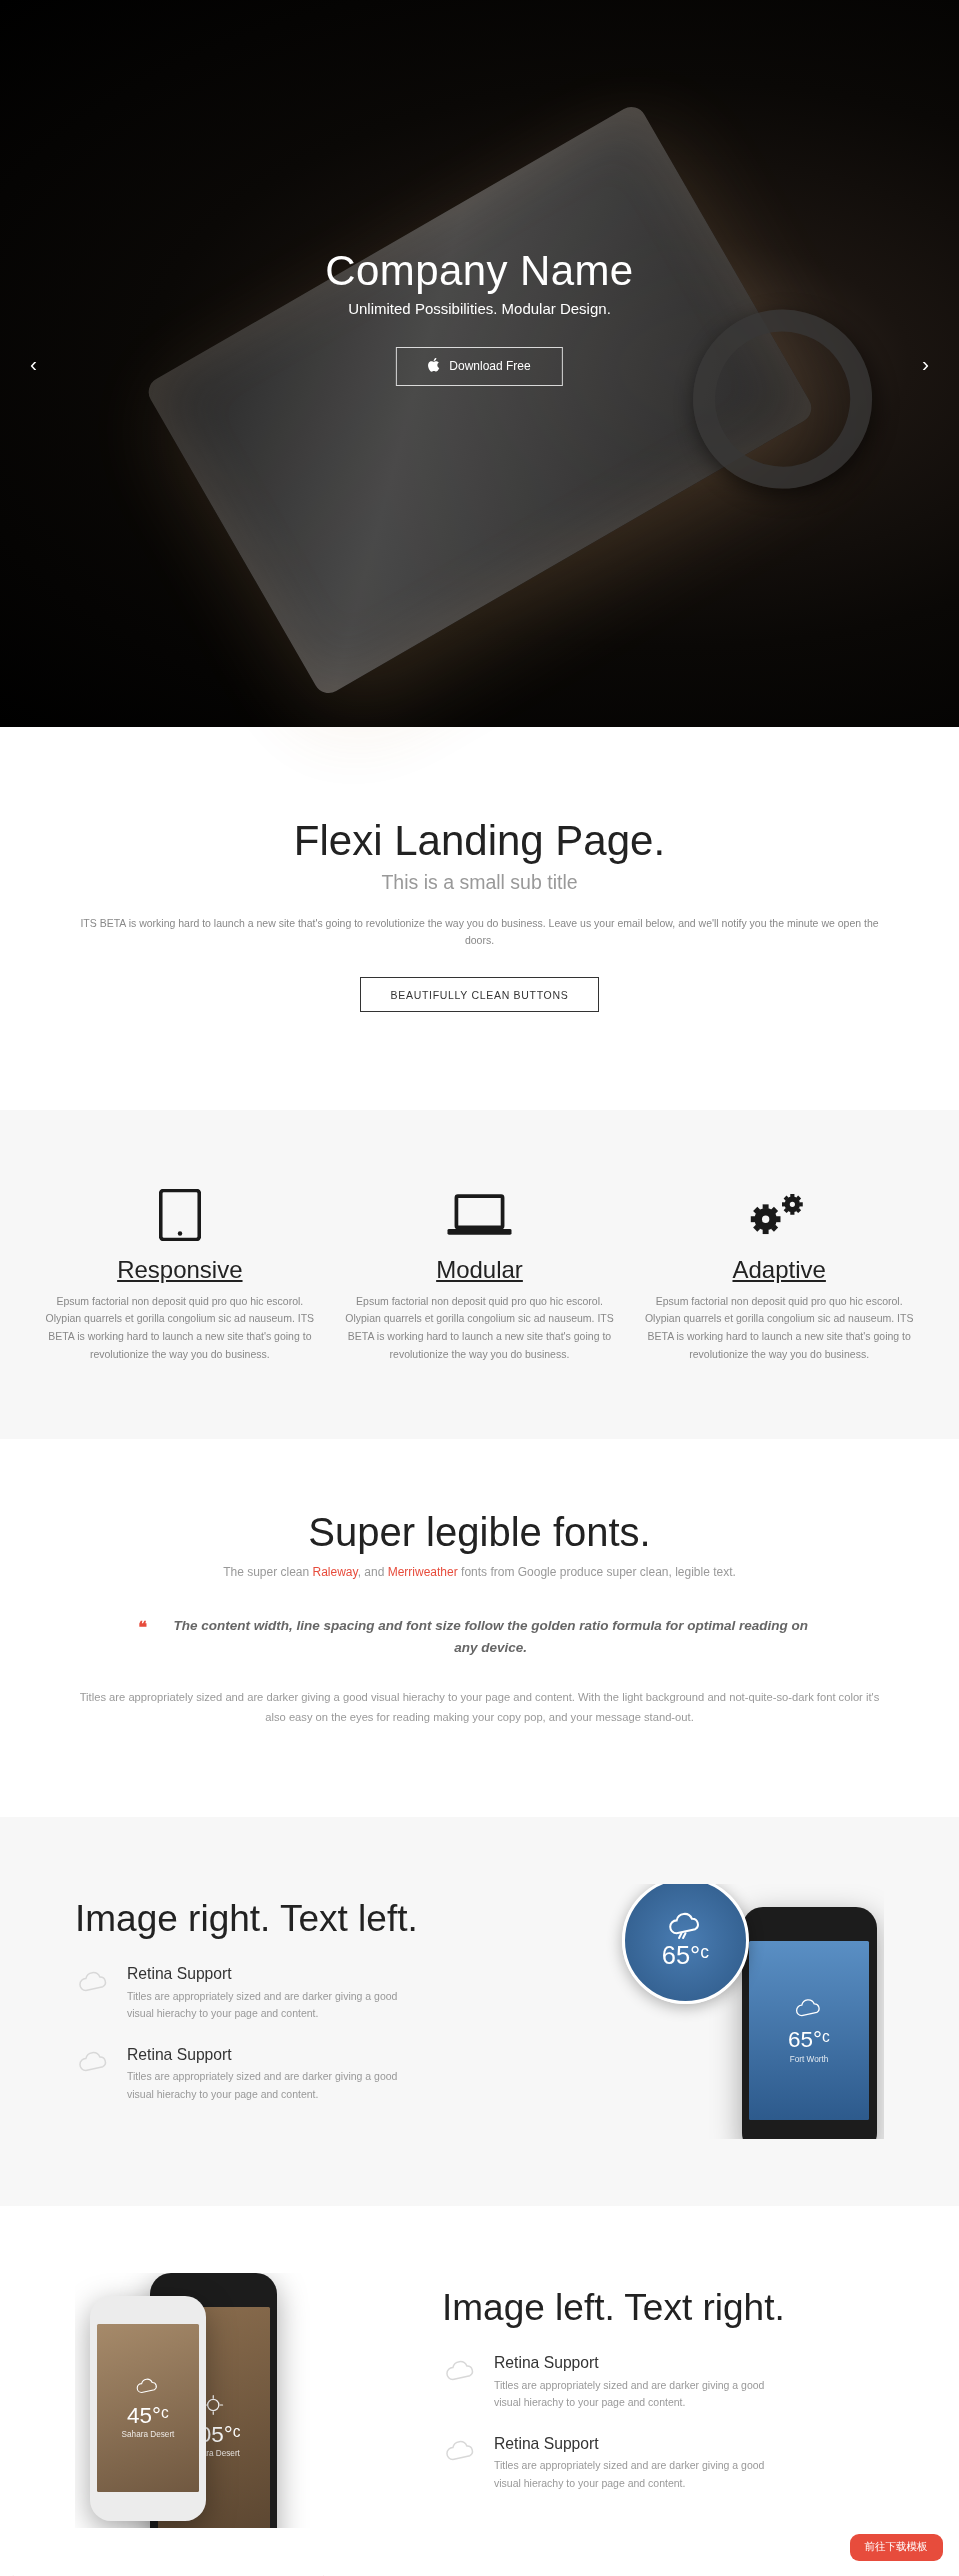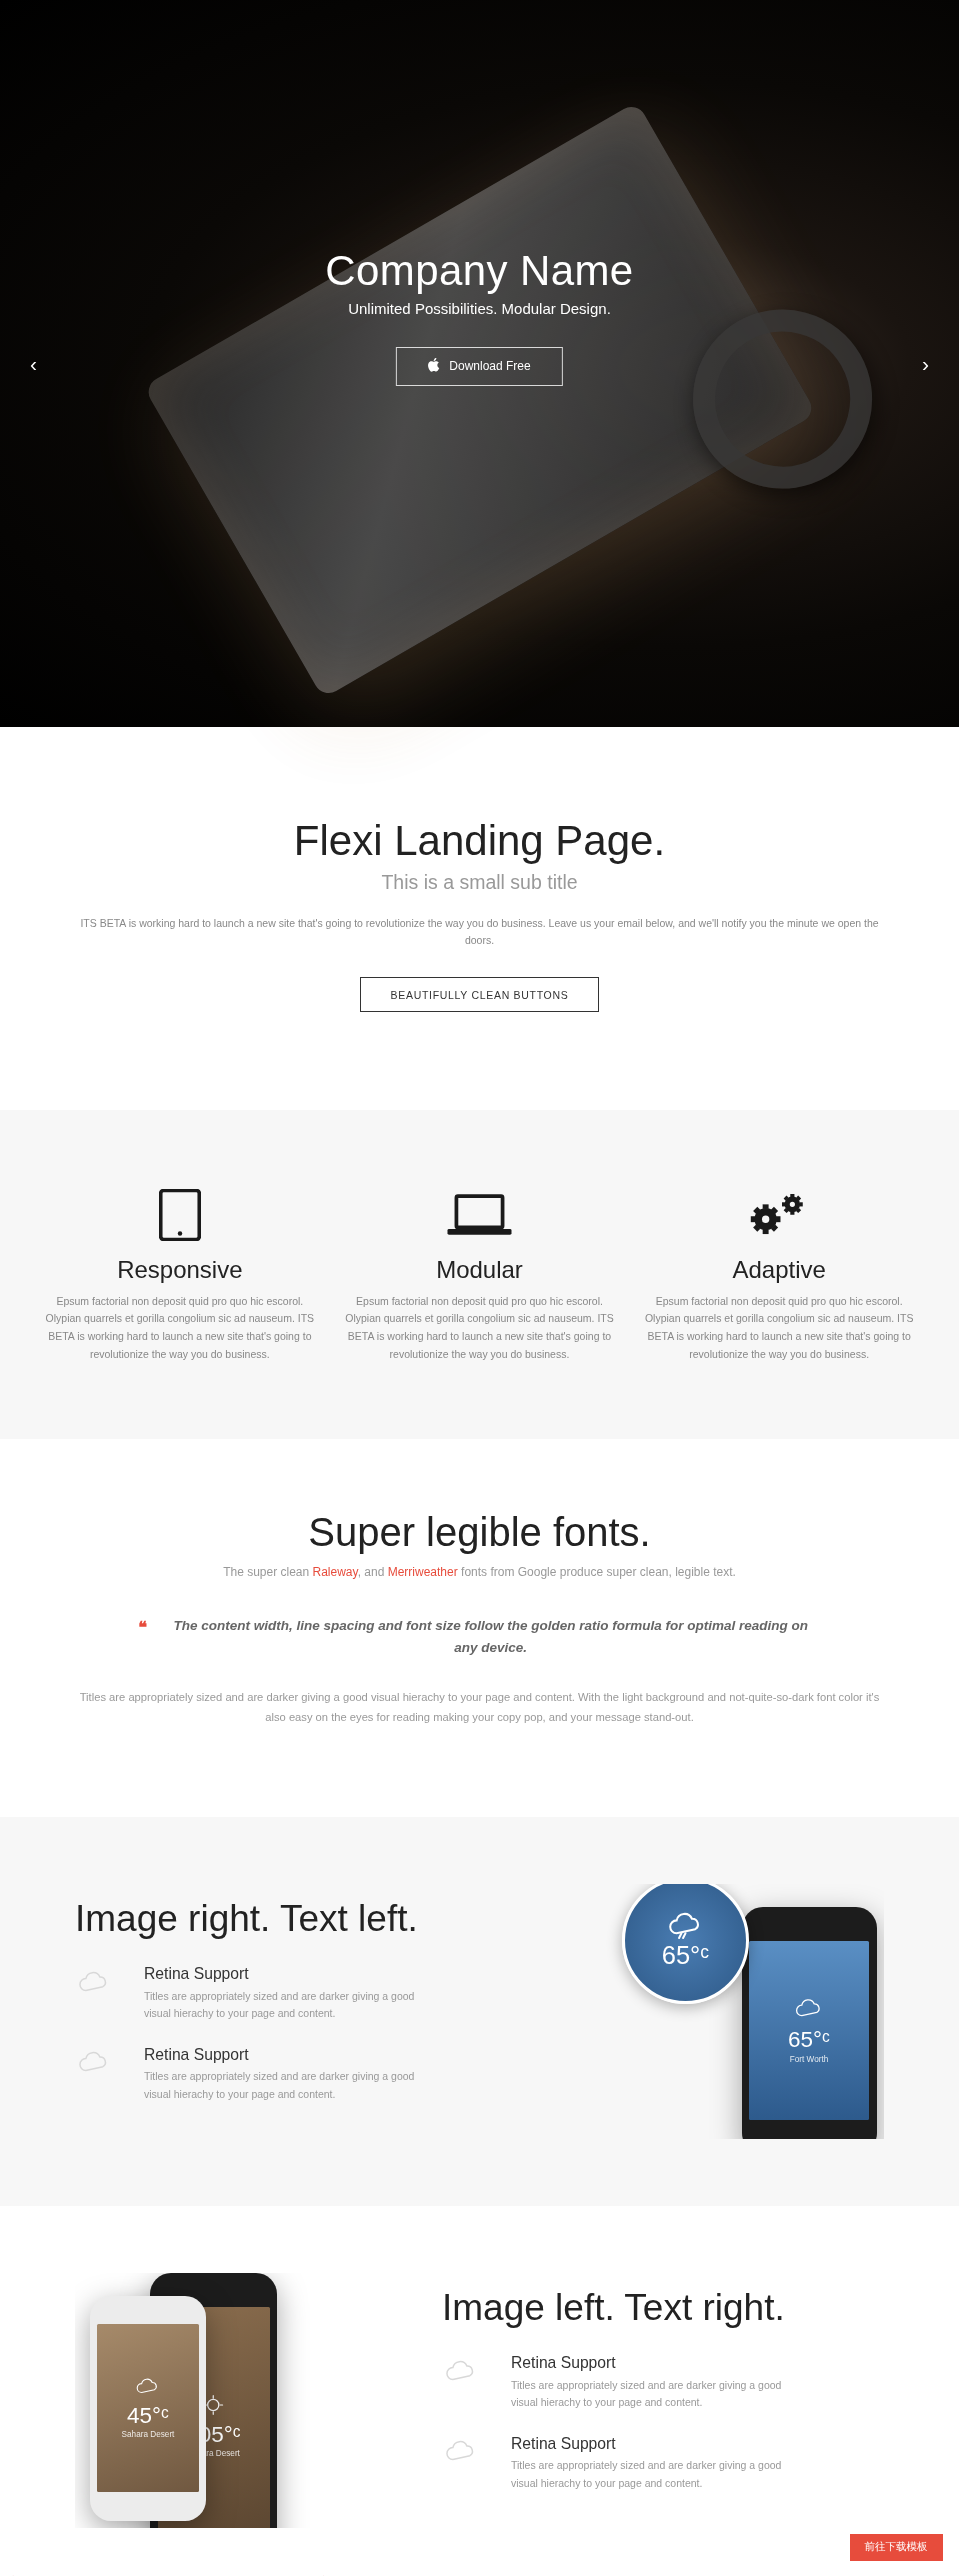--- a/index.html
+++ b/index.html
@@ -21,62 +21,62 @@
 .intro h2 { font-size: 42px; font-weight: 300; color:#222; margin-bottom: 6px; }
 .intro .sub { font-size: 19.5px; color: #999; font-weight: 300; margin-bottom: 21px; }
 .intro .desc { font-size: 10.5px; color: #888; line-height: 1.6; margin-bottom: 28.5px; }
 .intro-btn { border: 0.7px solid #333; background: #fff; padding: 10.5px 30px; font-size: 10.5px; letter-spacing: 0.7px; cursor: pointer; color:#333; }
 
 
 .features { background: #f7f7f7; padding: 75px 45px; }
 .features-row { max-width: 899px; margin: 0 auto; display: flex; gap: 30px; }
 .feature { flex: 1; text-align: center; }
 .feature-icon { height: 60px; display: flex; align-items: center; justify-content: center; margin-bottom: 10.5px; }
-.feature h3 { font-size: 24px; font-weight: 300; margin-bottom: 9px; color:#222; }
+.feature h3 { font-size: 24px; font-weight: 300; margin-bottom: 9px; color:#222;text-decoration:underline; }
 .feature p { font-size: 10.5px; color: #888; line-height: 1.7; }
 
 
 .fonts { padding: 71px 45px 90px; text-align: center; max-width: 899px; margin: 0 auto; }
 .fonts h2 { font-size: 40px; font-weight: 300; margin-bottom: 10.5px; color:#222; }
 .fonts .lead { font-size: 12px; color: #999; margin-bottom: 36px; }
 .fonts .lead a { color: #e74c3c; text-decoration: none; }
 .quote-row { display:flex; justify-content:center; gap:13.5px; margin-bottom:28.5px; }
 .quote-mark { color:#e74c3c; font-size:16.5px; font-weight:bold; padding-top:3px; }
 .fonts blockquote { font-style: italic; font-weight: 600; color: #666; font-size: 13.5px; line-height: 1.6; max-width: 660px; text-align:center; }
 .fonts .body { font-size: 11.2px; color: #999; line-height: 1.8; max-width: 824px; margin:0 auto; }
 
 
 .split { background: #f7f7f7; padding: 67px 75px; }
 .split.white { background:#fff; }
 .split-row { max-width: 847px; margin: 0 auto; display: flex; align-items: center; gap: 45px; }
 .split-row.rev { flex-direction: row-reverse; }
 .split-text { flex: 1; }
 .split-text h2 { font-size: 37px; font-weight: 300; margin-bottom: 25.5px; color:#222; }
-.split-item { display: flex; gap: 32px; margin-bottom: 22.5px; }
+.split-item { display: flex; gap: 15px; margin-bottom: 22.5px; }
 .split-item-icon { flex-shrink:0; width: 37px; height: 37px; display:flex; align-items:center; justify-content:center; }
 .split-item h4 { font-size: 15.7px; font-weight: 400; color:#333; margin-bottom: 4.5px; }
 .split-item p { font-size: 10.5px; color: #999; line-height: 1.7; max-width: 300px; }
 .split-img { flex: 0 0 322px; height: 255px; position:relative; overflow:hidden; }
 
 
 .phone { position:absolute; border-radius:21px; background:#1c1c1c; box-shadow:0 9px 30px rgba(0,0,0,.35); }
 .phone-scr { position:absolute; inset:34px 7.5px 34px 7.5px; border-radius:1.5px; display:flex; flex-direction:column; align-items:center; justify-content:center; color:#fff; font-size:9.7px; }
 .phone-scr .temp { font-size:22.5px; font-weight:300; margin-top:4.5px; }
 .phone-scr .city { font-size:8.2px; opacity:.85; margin-top:1.5px; }
 .p-right-back { top:22.5px; right:7.5px; width:135px; height:247px; }
 .p-right-back .phone-scr { background:linear-gradient(#5a8fc4,#2d5a8c); }
 .badge-circ { position:absolute; top:-7.5px; right:135px; width:127px; height:127px; border-radius:50%; background:radial-gradient(#4a7db3,#2d5886); border:3px solid #fff; box-shadow:0 3px 15px rgba(0,0,0,.3); display:flex; flex-direction:column; align-items:center; justify-content:center; color:#fff; z-index:5; }
 .badge-circ .temp{ font-size:25.5px; font-weight:300;}
 .p-left-back { top:0; left:75px; width:127px; height:305px; }
 .p-left-back .phone-scr { background:linear-gradient(160deg,#8a6d4e,#5a4530); }
 .p-left-front { top:22.5px; left:15px; width:116px; height:225px; background:#ececec; }
 .p-left-front .phone-scr { inset:28.5px 6.7px; background:linear-gradient(160deg,#a68a6a,#705840); }
 
 
-.dl-btn { position: fixed; bottom: 15px; right: 16.5px; background: #e74c3c; color: #fff; padding: 6.7px 15px; font-size: 10.5px; border: none; border-radius: 0; cursor: pointer; }
+.dl-btn { position: fixed; bottom: 15px; right: 16.5px; background: #e74c3c; color: #fff; padding: 6.7px 15px; font-size: 10.5px; border: none; border-radius: 9px; cursor: pointer; }
 .corner { position:absolute; left:0; bottom:0; font-size:15px; background:rgba(255,255,255,.85); color:#b03020; padding:1.5px 4.5px; font-weight:bold; text-shadow:0.7px 0.7px 0 #fff,-0.7px -0.7px 0 #fff; }
 .page { position:relative; }
 </style>
 </head>
 <body>
 
 <div class="page">
 
 <section class="hero">
   <div class="hero-device"></div>

